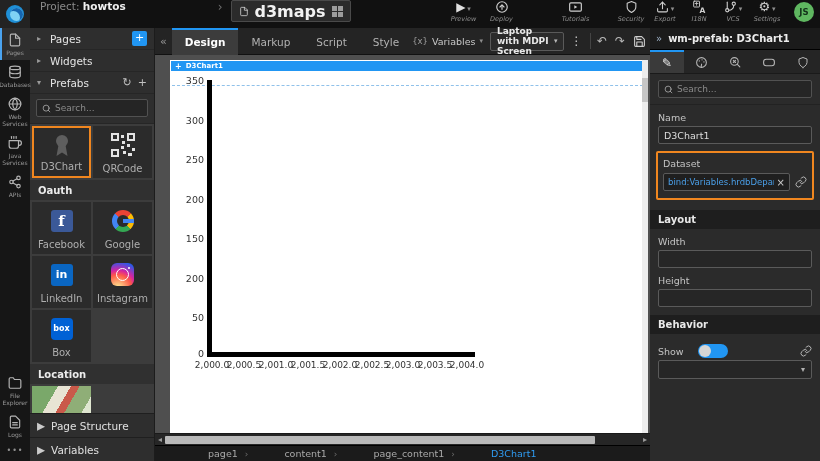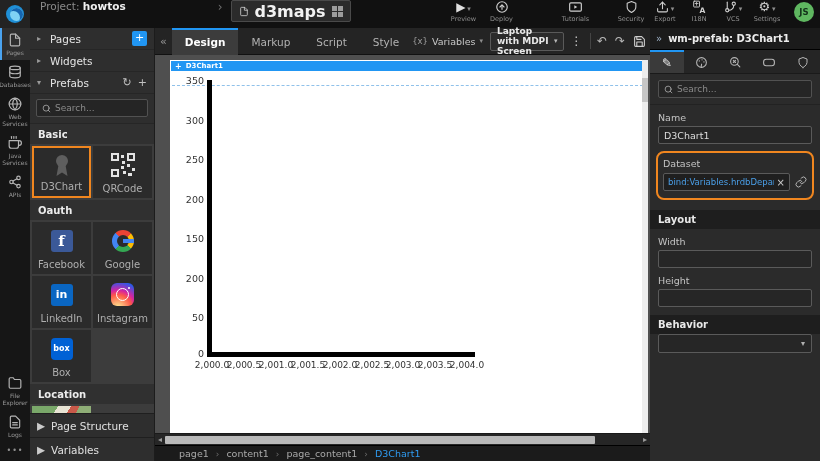--- a/index.html
+++ b/index.html
@@ -13,21 +13,21 @@
   .logo-circle { width:18px; height:18px; border-radius:50%; background:#1f8fd6; position:relative; overflow:hidden; }
   .logo-circle:after { content:""; position:absolute; left:4px; top:3px; width:13px; height:13px; border-radius:50%; background:#7fd2f4; box-shadow:-3px 3px 0 #1565b0 inset; }
   .proj { margin-left:10px; font-size:10.5px; color:#8b8b8b; white-space:nowrap; }
   .proj b { color:#f0f0f0; font-weight:bold; }
   .tb-sep { margin-left:92px; color:#6f6f6f; font-size:12px; }
   .page-tab { margin-left:8px; height:22px; width:120px; background:#2b2b2b; border:1px solid #4a4a4a; border-radius:2px; display:flex; align-items:center; padding:0 7px; gap:6px; }
   .page-tab .lbl { flex:1; font-size:16px; font-weight:bold; color:#f2f2f2; }
   .grid-icon { display:grid; grid-template-columns:5px 5px; grid-template-rows:5px 5px; gap:1px; }
   .grid-icon i { background:#9c9c9c; }
   .tb-action { display:flex; flex-direction:column; align-items:center; justify-content:center; color:#cfcfcf; min-width:34px; cursor:pointer; }
-  .tb-action .cap { font-size:6.5px; color:#8f8f8f; margin-top:1px; white-space:nowrap; }
+  .tb-action .cap { font-size:6.5px; color:#8f8f8f; margin-top:1px; white-space:nowrap;font-style:italic; }
   .tb-action .ic-row { display:flex; align-items:flex-end; gap:2px; height:14px; }
   .chev { font-size:7px; color:#8f8f8f; line-height:9px; }
   .glyph-play { color:#e0e0e0; font-size:12px; line-height:13px; }
   .gear-glyph { font-size:13px; line-height:14px; color:#cfcfcf; }
   .avatar { width:20px; height:20px; border-radius:50%; background:#5fb760; color:#13321a; font-size:8.5px; font-weight:bold; display:flex; align-items:center; justify-content:center; margin:0 6px 0 10px; }
   .ico { stroke:#cfcfcf; fill:none; stroke-width:2; stroke-linecap:round; stroke-linejoin:round; }
   .ico-dim { stroke:#b5b5b5; }
 
   
   .main { flex:1; display:flex; min-height:0; }
@@ -100,38 +100,38 @@
   .xtick { position:absolute; top:300px; width:40px; text-align:center; font-size:9px; color:#333; }
   .v-scroll { position:absolute; right:0; top:0; bottom:0; width:6px; background:#ededed; }
   .v-thumb { position:absolute; top:18px; left:0; width:6px; height:24px; background:#c6c6c6; }
 
   .h-scroll { height:12px; background:#262626; display:flex; align-items:center; flex:none; border-top:1px solid #1a1a1a; }
   .h-arrow { width:10px; text-align:center; font-size:8px; color:#9a9a9a; cursor:pointer; }
   .h-track { flex:1; height:10px; position:relative; }
   .h-thumb { position:absolute; left:0; top:1px; width:430px; height:8px; background:#b9b9b9; border-radius:1px; cursor:pointer; }
 
   .bcrumb { height:16px; background:#1b1b1b; display:flex; align-items:center; padding-left:24px; gap:7px; font-size:9.5px; flex:none; border-top:1px solid #000; }
-  .bc-item { color:#a9a9a9; cursor:pointer; }
+  .bc-item { color:#a9a9a9; cursor:pointer;margin-left:29px; }
   .bc-item.last { color:#2f9bf1; }
   .bc-sep { color:#6d6d6d; font-size:9px; }
 
   
   .right-panel { width:170px; background:#2b2b2b; display:flex; flex-direction:column; flex:none; }
   .rp-header { height:22px; background:#1b1b1b; border-bottom:1px solid #000; display:flex; align-items:center; gap:6px; padding:0 6px; flex:none; }
   .rp-header .rp-col { color:#9fb3c8; font-size:10px; cursor:pointer; }
   .rp-header .rp-title { color:#ececec; font-size:10px; font-weight:bold; }
   .rp-tabs { height:24px; display:flex; flex:none; background:#252525; border-bottom:1px solid #1a1a1a; }
   .rp-tab { flex:1; display:flex; align-items:center; justify-content:center; color:#b5b5b5; cursor:pointer; border-top:2px solid transparent; }
   .rp-tab.active { background:#3a3a3a; border-top:2px solid #2196f3; color:#eee; }
   .rp-tab .pen { font-size:12px; }
   .rp-body { flex:1; overflow:hidden; display:flex; flex-direction:column; }
   .rp-search { padding:6px 8px; border-bottom:1px solid #222; }
   .f-label { font-size:9.5px; color:#c3c3c3; margin:7px 8px 3px; }
   .f-input { margin:0 8px; height:18px; width:calc(100% - 16px); background:#262626; border:1px solid #5a5a5a; border-radius:2px; color:#ddd; font-size:9.5px; padding:0 5px; font-family:inherit; outline:none; }
-  .dataset-wrap { margin:7px 6px 8px; border:2px solid #f0861f; border-radius:8px; padding:2px 5px 7px; }
+  .dataset-wrap { margin:7px 6px 8px; border:2px solid #f0861f; border-radius:2px; padding:2px 5px 7px; }
   .dataset-wrap .f-label { margin:3px 0 4px; }
   .ds-row { display:flex; align-items:center; gap:5px; }
   .ds-box { flex:1; min-width:0; height:18px; background:#1f1f1f; border:1px solid #5a5a5a; border-radius:2px; display:flex; align-items:center; padding:0 4px; gap:3px; cursor:text; }
   .ds-val { flex:1; min-width:0; font-size:8.5px; color:#4a9fe8; white-space:nowrap; overflow:hidden; }
   .ds-clear { color:#c9c9c9; font-size:10px; cursor:pointer; }
   .sec-head { background:#1e1e1e; padding:4px 8px; font-size:10px; font-weight:bold; color:#e9e9e9; margin-top:8px; }
   .show-row { display:flex; align-items:center; padding:10px 8px 2px; gap:14px; }
   .show-row .f-label { margin:0; }
   .toggle { width:30px; height:14px; border-radius:7px; background:#2196f3; position:relative; cursor:pointer; }
   .toggle .knob { position:absolute; left:1px; top:1px; width:12px; height:12px; border-radius:50%; background:#d6d6d6; }
@@ -330,21 +330,20 @@
       <div class="lp-search">
         <div class="search-box">
           <svg class="ico ico-dim" width="9" height="9" viewBox="0 0 24 24">
               <circle cx="11" cy="11" r="8"></circle>
               <line x1="21" y1="21" x2="16.65" y2="16.65"></line>
             </svg>
           <input type="text" placeholder="Search..." style="">
         </div>
       </div>
       <div class="lp-list">
-        <div class="grp-head">Basic</div>
         <div class="tile-grid">
           <div class="tile sel">
             <span class="t-ic">
                 <svg width="24" height="26" viewBox="0 0 24 26">
                   <circle cx="12" cy="9" r="6" fill="#5e5e5e"></circle>
                   <path d="M8.5 13 L6.5 24 L12 20.5 L17.5 24 L15.5 13 Z" fill="#5e5e5e"></path>
                 </svg>
               </span>
             <span class="t-lbl">D3Chart</span>
           </div>
@@ -565,20 +564,33 @@
                 </svg>
               </span>
           </div>
         </div>
         <div class="sec-head" style="margin-top:2px;">Layout</div>
         <div class="f-label">Width</div>
         <input class="f-input" type="text" value="" style="">
         <div class="f-label">Height</div>
         <input class="f-input" type="text" value="" style="">
         <div class="sec-head">Behavior</div>
+        <div class="show-row">
+          <span class="f-label">Show</span>
+          <span class="toggle">
+              <span class="knob"></span>
+            </span>
+          <span class="spacer"></span>
+          <span class="link-ic">
+              <svg class="ico ico-dim" width="12" height="12" viewBox="0 0 24 24">
+                <path d="M10 13a5 5 0 0 0 7.54.54l3-3a5 5 0 0 0-7.07-7.07l-1.72 1.71"></path>
+                <path d="M14 11a5 5 0 0 0-7.54-.54l-3 3a5 5 0 0 0 7.07 7.07l1.71-1.71"></path>
+              </svg>
+            </span>
+        </div>
         <div class="sel-box">
           <span class="sval"></span>
           <span class="sarr">▾</span>
         </div>
       </div>
     </div>
 
   </div>
 </div>
 

